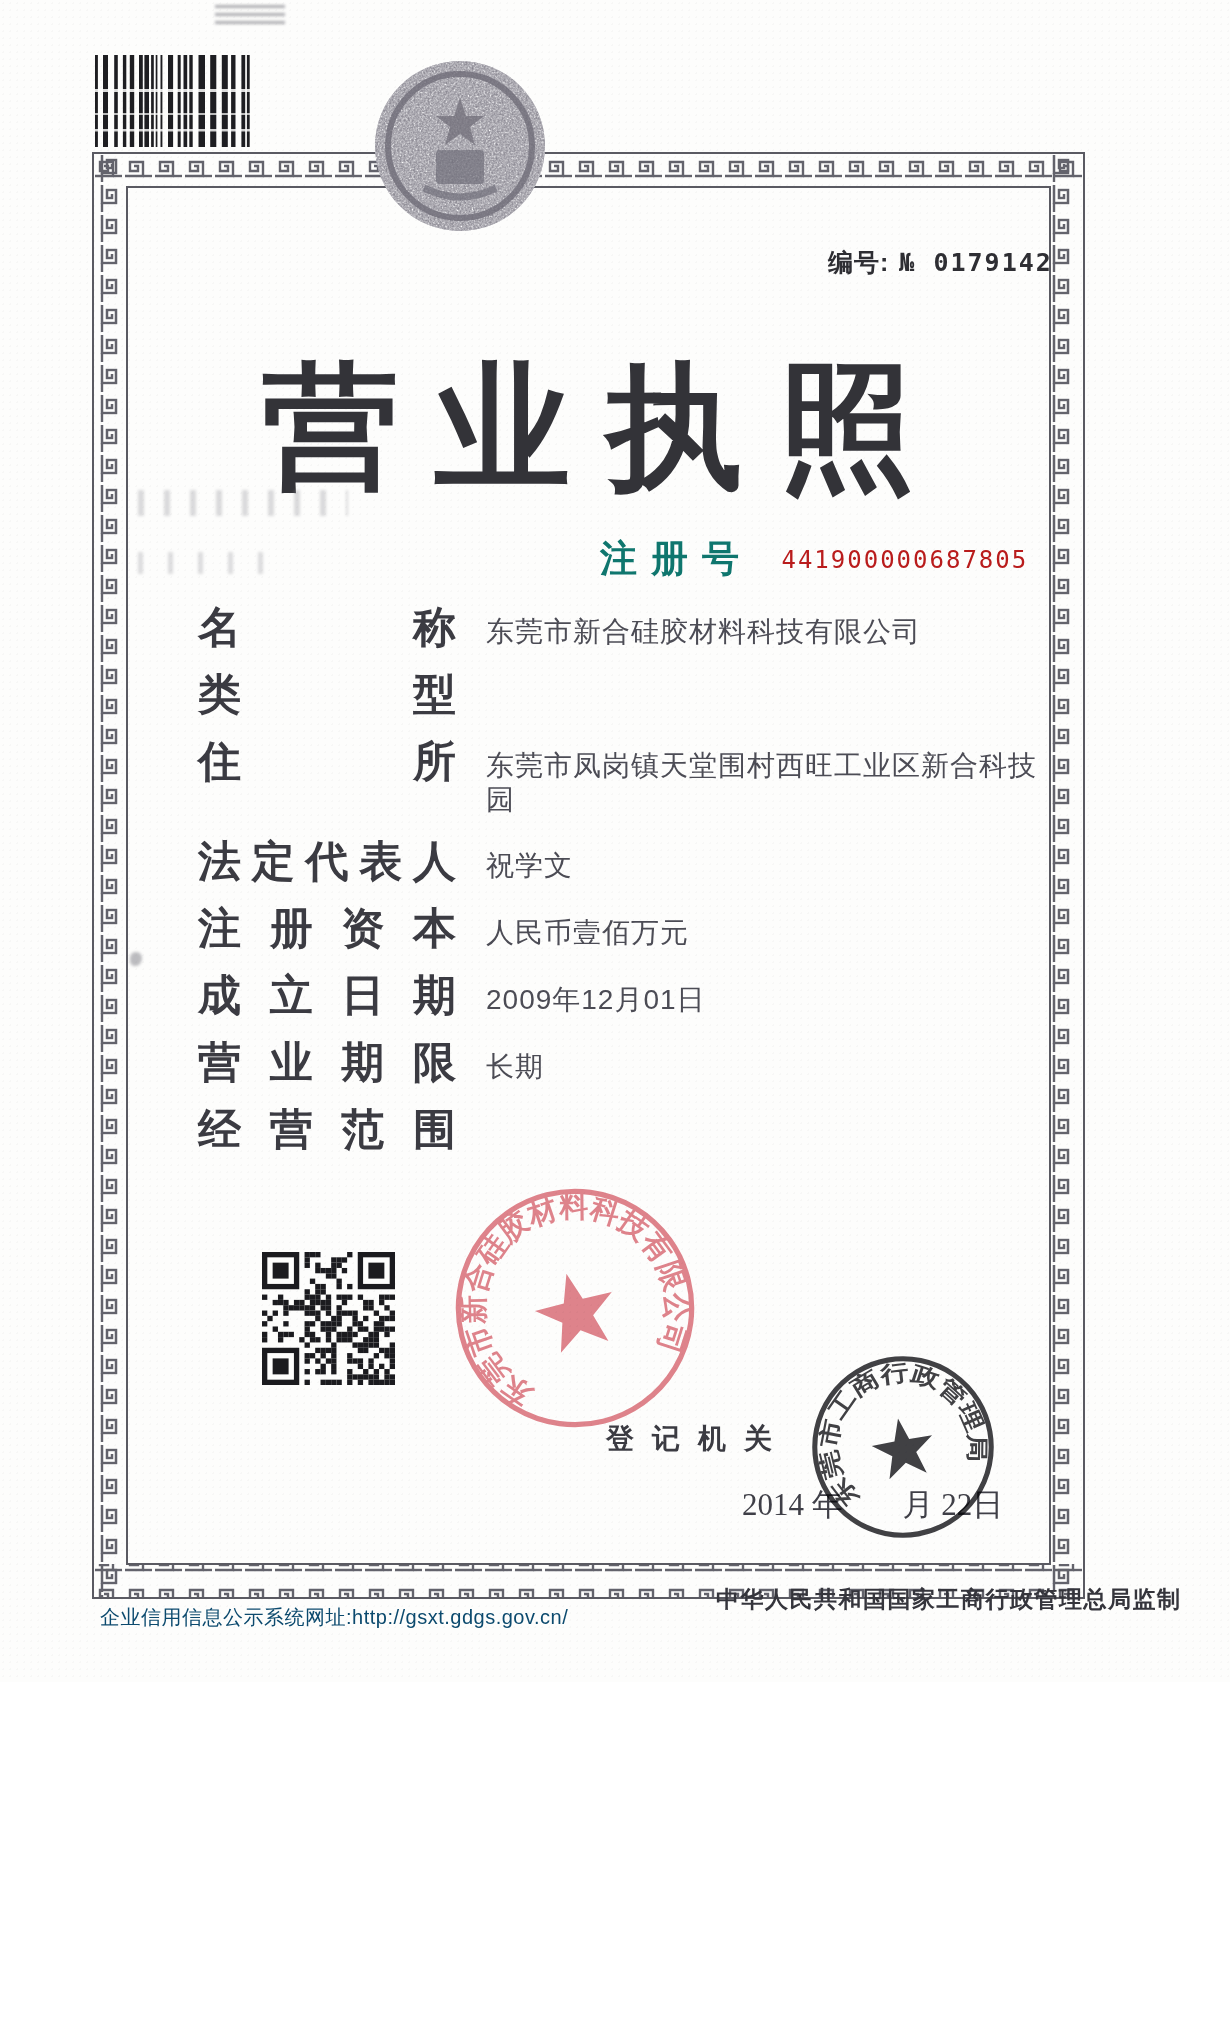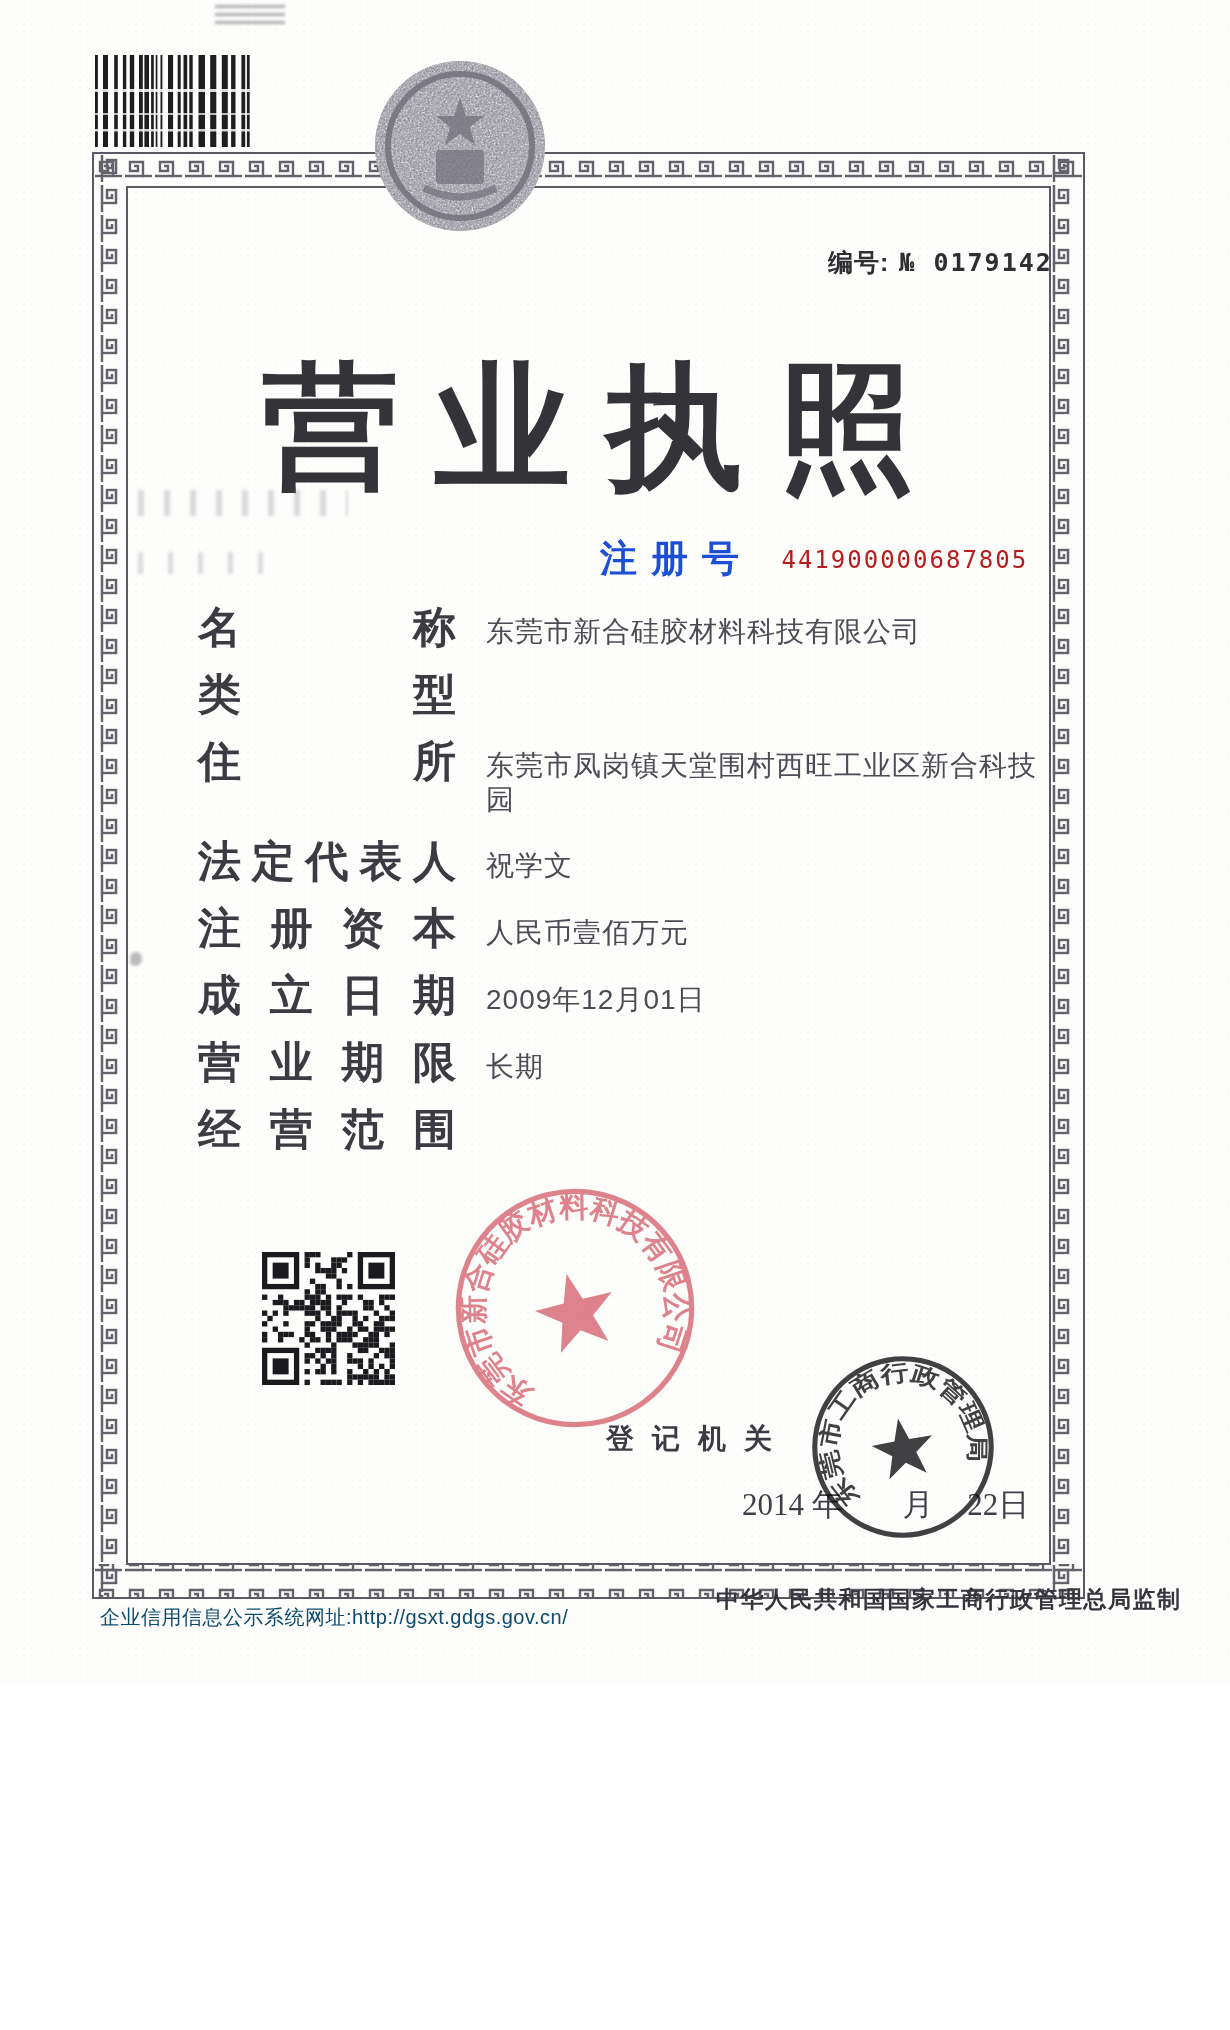--- a/index.html
+++ b/index.html
@@ -22,21 +22,21 @@
   .serial{left:828px;top:246px;z-index:2;font-size:25px;font-weight:600;color:#2e2e33;letter-spacing:1px;}
   .serial .num{font-family:"DejaVu Sans Mono",monospace;font-weight:700;margin-left:10px;letter-spacing:2px;}
 
   
   .title{left:142px;top:318px;width:893px;z-index:2;text-align:center;
          font-size:136px;line-height:1.1;font-weight:800;letter-spacing:36px;padding-left:36px;
          color:#333338;font-family:"Liberation Serif",serif;box-sizing:border-box;margin-top:36px;}
 
   
   .regline{left:600px;top:534px;z-index:2;white-space:nowrap;}
-  .regline .rlabel{font-size:37px;font-weight:700;letter-spacing:14px;color:#1d4ed8;font-family:"Liberation Serif",serif;}
+  .regline .rlabel{font-size:37px;font-weight:700;letter-spacing:14px;color:#0f766e;font-family:"Liberation Serif",serif;}
   .regline .rnum{font-size:24px;font-family:"DejaVu Sans Mono",monospace;color:#b91c1c;margin-left:24px;letter-spacing:2px;vertical-align:3px;margin-top:25px;}
 
   
   .rows{left:198px;top:606px;width:866px;z-index:2;}
   .row{display:flex;align-items:flex-start;margin-bottom:24px;}
   .flabel{width:258px;flex:0 0 258px;display:flex;justify-content:space-between;
           font-size:43px;line-height:1;font-weight:700;color:#3b3b42;font-family:"Liberation Serif",serif;}
   .fvalue{margin-left:30px;font-size:28px;padding-top:9px;color:#4c4c55;letter-spacing:1px;line-height:1.2;}
   .fvalue.para{font-size:25px;line-height:30px;width:560px;padding-top:2px;letter-spacing:0;text-align:justify;}
 
@@ -46,21 +46,21 @@
   
   .seal{z-index:5;mix-blend-mode:multiply;}
   #company-seal{left:450px;top:1183px;transform:rotate(-14deg);opacity:.8;}
   #registry-seal{left:808px;top:1352px;transform:rotate(-10deg);opacity:.88;}
 
   
   .registry-label{left:606px;top:1420px;z-index:2;font-size:28px;font-weight:700;letter-spacing:18px;
           color:#3b3b42;font-family:"Liberation Serif",serif;white-space:nowrap;}
   .dateline{left:742px;top:1484px;z-index:2;font-size:31px;color:#3f3f47;white-space:nowrap;font-family:"Liberation Serif",serif;}
   .dateline .dm{margin-left:52px;}
-  .dateline .dd{margin-left:26px;}
+  .dateline .dd{}
 
   
   .footer-left{left:100px;top:1604px;z-index:2;font-size:20px;color:#0c4a6e;letter-spacing:.5px;}
   .footer-right{left:716px;top:1584px;z-index:2;font-size:23px;color:#35353c;letter-spacing:1.5px;font-weight:600;}
 
   
   .smudge{z-index:2;pointer-events:none;filter:blur(1.5px);}
   .sm1{left:215px;top:2px;width:70px;height:22px;
        background:repeating-linear-gradient(0deg,#6a6a72 0 3px,transparent 3px 8px);opacity:.55;}
   .sm2{left:138px;top:490px;width:210px;height:26px;

